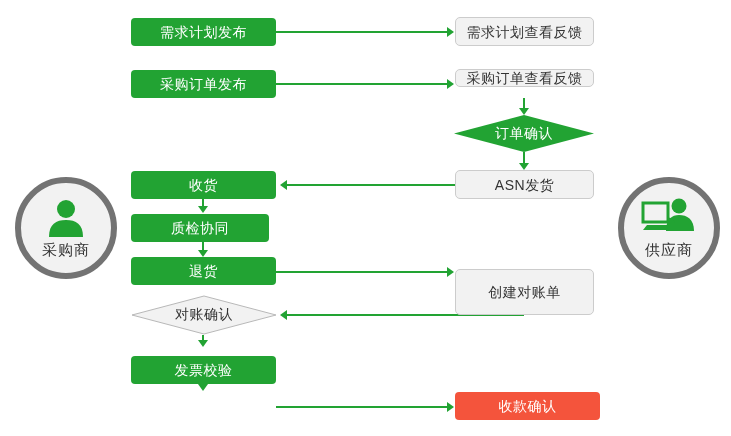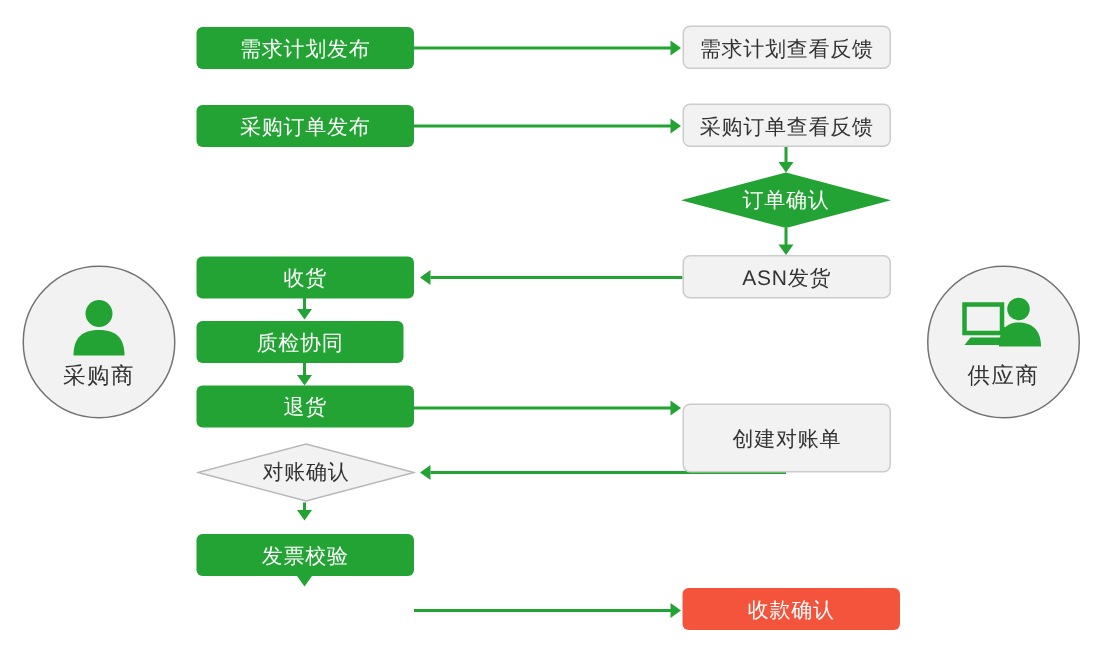--- a/index.html
+++ b/index.html
@@ -102,21 +102,21 @@
     border-left: 7px solid #22a333;
   }
 
   
   .actor {
     position: absolute;
     width: 102px;
     height: 102px;
     border-radius: 50%;
     background: #f2f2f2;
-    border: 1px solid #737373;
+    border: 6px solid #737373;
     display: flex;
     flex-direction: column;
     align-items: center;
     justify-content: center;
     box-sizing: border-box;
   }
   .actor .actor-icon {
     display: block;
     line-height: 0;
     margin-bottom: 2px;
@@ -196,21 +196,21 @@
     </span>
     <span class="actor-label">供应商</span>
   </div>
 
   <div class="node green" style="left:131px; top:18px; width:145px; height:28px;">需求计划发布</div>
 
   <div class="node grey" style="left:455px; top:17px; width:139px; height:29px;">需求计划查看反馈</div>
 
   <div class="node green" style="left:131px; top:70px; width:145px; height:28px;">采购订单发布</div>
 
-  <div class="node grey" style="left:455px; top:69px; width:139px; height:29px;">采购订单查看反馈</div>
+  <div class="node grey" style="left:455px; top:69px; width:139px; height:18px;">采购订单查看反馈</div>
 
   <div class="diamond green" style="left:453px; top:114px; width:142px; height:39px;">
     <svg width="142" height="39" viewBox="0 0 142 39" aria-hidden="true">
       <polygon points="71,1 141,19.5 71,38 1,19.5" fill="#22a333"></polygon>
     </svg>
     <span class="dlabel">订单确认</span>
   </div>
 
   <div class="node grey" style="left:455px; top:170px; width:139px; height:29px;">ASN发货</div>
 

